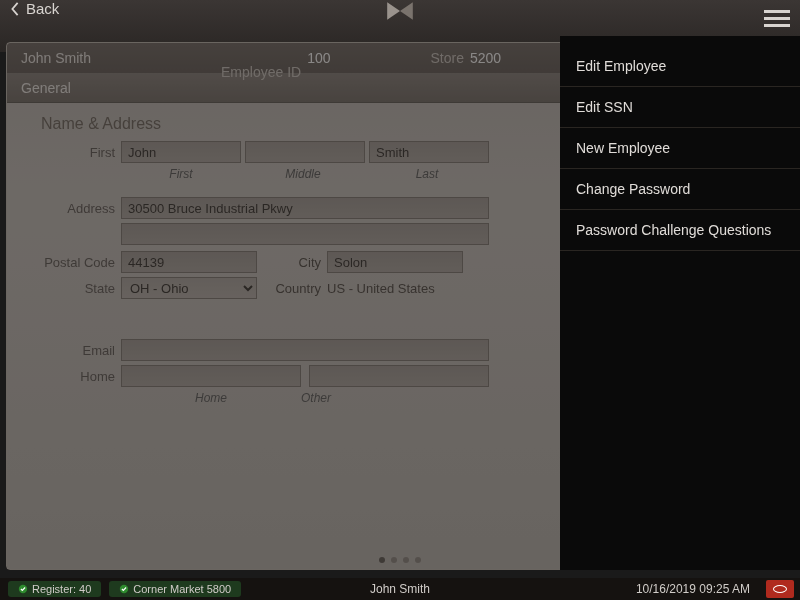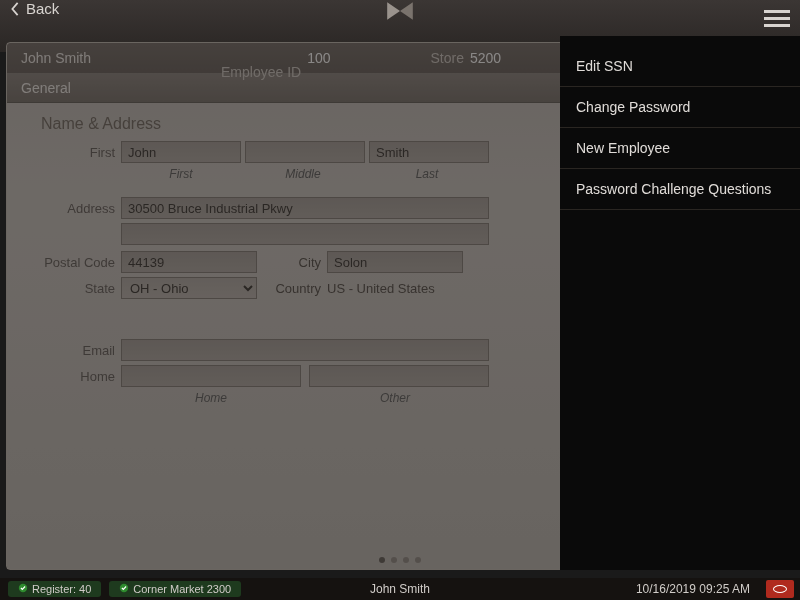--- a/index.html
+++ b/index.html
@@ -81,21 +81,21 @@
     padding-top:10px;
   }
   .menu-item { padding:12px 16px; border-bottom:1px solid #2a2622; cursor:pointer; }
 
   
   .statusbar {
     position:absolute; left:0; right:0; bottom:0; height:22px;
     background:#151210; color:#d0ccc8;
     display:flex; align-items:center; font-size:12px;
   }
-  .pill { display:flex; align-items:flex-start; gap:4px; padding:2px 10px; background:#1e3a1e; border-radius:3px; margin-left:8px; font-size:11px; }
+  .pill { display:flex; align-items:center; gap:4px; padding:2px 10px; background:#1e3a1e; border-radius:3px; margin-left:8px; font-size:11px; }
   .pill svg { width:10px; height:10px; }
   .sb-center { position:absolute; left:50%; transform:translateX(-50%); }
   .sb-time { position:absolute; right:50px; }
   .sb-oracle { position:absolute; right:6px; top:2px; width:28px; height:18px; background:#b02a1e; border-radius:2px; display:flex; align-items:center; justify-content:center; }
   .sb-oracle span { width:14px; height:8px; border:1.5px solid #fff; border-radius:50%; display:block; }
 </style>
 </head>
 <body>
 
 <div class="topbar">
@@ -178,21 +178,21 @@
     </div>
 
     <div class="row">
       <div class="lbl">Home</div>
       <input class="field" style="width: 180px;" value="">
       <input class="field" style="width: 180px; margin-left: 8px;" value="">
     </div>
     <div class="sublabels">
       <div style="width:100px"></div>
       <div style="width:180px;text-align:center">Home</div>
-      <div style="width:188px;text-align:center">Other</div>
+      <div style="width:188px;">Other</div>
     </div>
 
     <div class="personal-labels">
       <div>L</div>
       <div>Marit</div>
       <div>B</div>
       <div style="margin-top:24px">Spous</div>
     </div>
     <div class="emc-title">Emergency Contact</div>
   </div>
@@ -201,39 +201,40 @@
     <span class="active"></span>
       <span></span>
       <span></span>
       <span></span>
   </div>
 
   <div class="dim"></div>
 </div>
 
 <div class="menu">
+  <div class="menu-item">Edit Employee</div>
   <div class="menu-item">Edit SSN</div>
+  <div class="menu-item">New Employee</div>
   <div class="menu-item">Change Password</div>
-  <div class="menu-item">New Employee</div>
   <div class="menu-item">Password Challenge Questions</div>
 </div>
 
 <div class="statusbar">
   <div class="pill">
     <svg viewBox="0 0 12 12">
         <circle cx="6" cy="6" r="5" fill="#2e8b2e"></circle>
         <path d="M3.5 6 L5.2 7.8 L8.5 4.2" stroke="#fff" stroke-width="1.4" fill="none"></path>
       </svg>
     <span>Register: 40</span>
   </div>
   <div class="pill">
     <svg viewBox="0 0 12 12">
         <circle cx="6" cy="6" r="5" fill="#2e8b2e"></circle>
         <path d="M3.5 6 L5.2 7.8 L8.5 4.2" stroke="#fff" stroke-width="1.4" fill="none"></path>
       </svg>
-    <span>Corner Market 2300</span>
+    <span>Corner Market 5800</span>
   </div>
   <div class="sb-center">John Smith</div>
   <div class="sb-time">10/16/2019 09:25 AM</div>
   <div class="sb-oracle">
       <span></span>
     </div>
 </div>
 
 </body></html>

